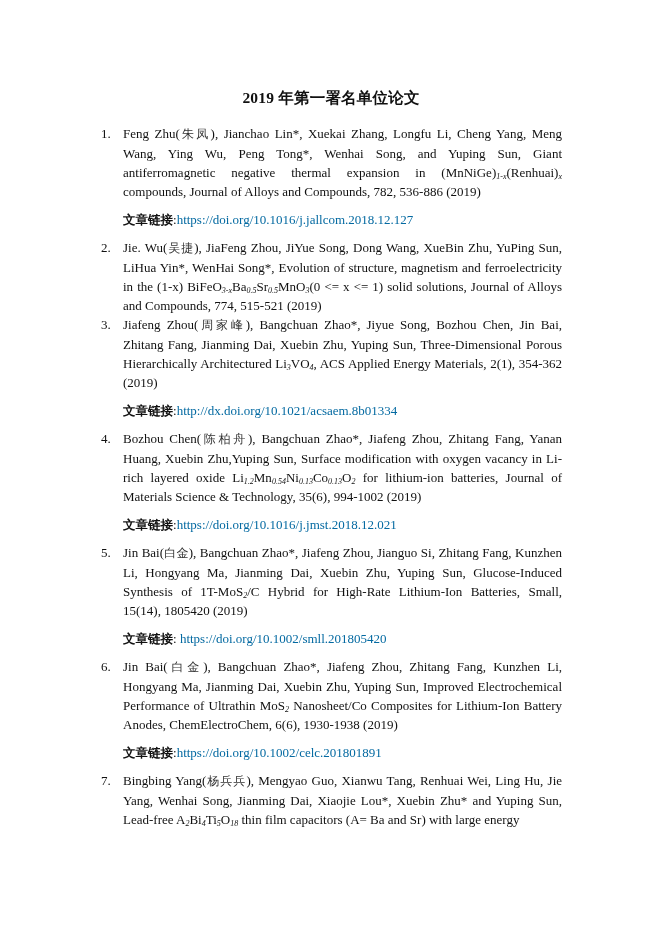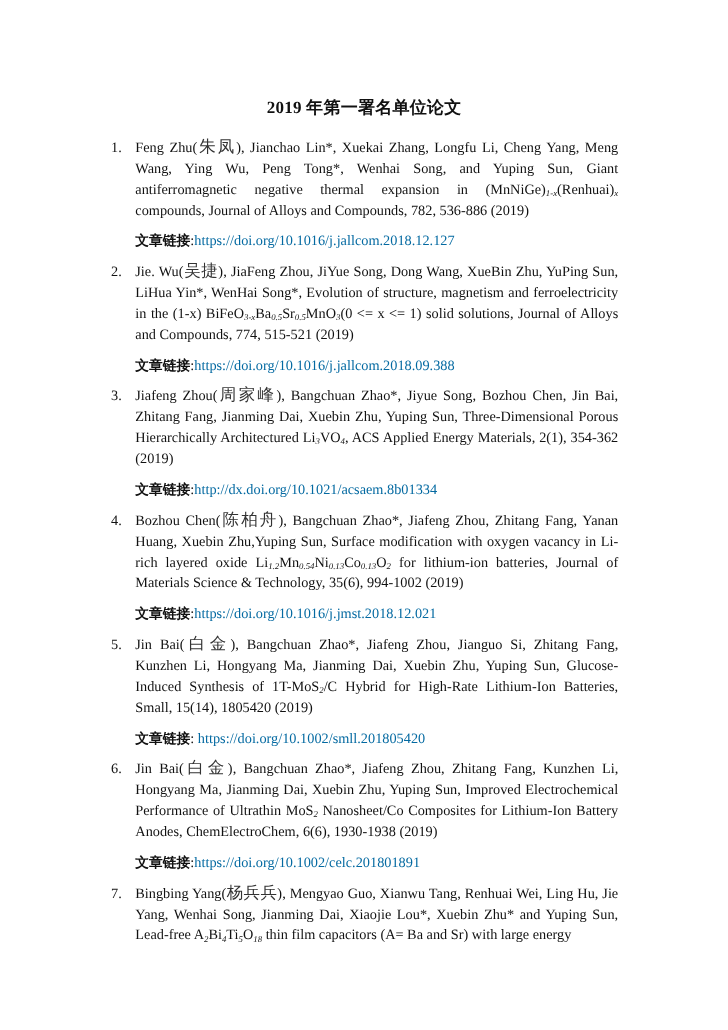--- a/index.html
+++ b/index.html
@@ -9,40 +9,39 @@
   .title { position: absolute; top: 88px; left: 0; width: 662px; text-align: center;
            font-size: 15.5px; font-weight: bold; letter-spacing: 0.2px; }
   .list { position: absolute; top: 124px; left: 101px; width: 461px; margin: 0; padding: 0; list-style: none; }
   .item { position: relative; padding-left: 22px; margin-bottom: 0; }
   .num { position: absolute; left: 0; top: 0; font-size: 13px; line-height: 19px; }
   .cite { font-size: 13px; line-height: 19px; text-align: justify; text-align-last: left; margin: 0; }
   .cite sub { font-size: 8px; vertical-align: -2px; line-height: 0; font-style: italic; }
   .link { font-size: 13px; line-height: 19px; margin: 9px 0 9px 0; }
   .link-label { font-weight: bold; font-family: "DejaVu Sans", sans-serif; font-size: 12.5px; text-align: right; }
   .link-url { color: #0369a1; text-decoration: none; }
-  .cn { font-family: "DejaVu Sans", sans-serif; font-size: 15px; color: #333; }
+  .cn { font-family: "DejaVu Sans", sans-serif; font-size: 12px; color: #333; }
 </style>
 </head>
 <body>
 
 <div class="page">
   <div class="title">2019 年第一署名单位论文</div>
 
   <ol class="list">
 
     <li class="item">
       <span class="num">1.</span>
       <p class="cite"><span>Feng Zhu(</span><span class="cn">朱凤</span><span>), Jianchao Lin*, Xuekai Zhang, Longfu Li, Cheng Yang, Meng Wang, Ying Wu, Peng Tong*, Wenhai Song, and Yuping Sun, Giant antiferromagnetic negative thermal expansion in (MnNiGe)</span><sub>1-x</sub><span>(Renhuai)</span><sub>x</sub><span> compounds, Journal of Alloys and Compounds, 782, 536-886 (2019)</span></p>
       <p class="link"><span class="link-label">文章链接</span><span>:</span><a class="link-url">https://doi.org/10.1016/j.jallcom.2018.12.127</a></p>
     </li>
 
     <li class="item">
       <span class="num">2.</span>
       <p class="cite"><span>Jie. Wu(</span><span class="cn">吴捷</span><span>), JiaFeng Zhou, JiYue Song, Dong Wang, XueBin Zhu, YuPing Sun, LiHua Yin*, WenHai Song*, Evolution of structure, magnetism and ferroelectricity in the (1-x) BiFeO</span><sub>3-x</sub><span>Ba</span><sub>0.5</sub><span>Sr</span><sub>0.5</sub><span>MnO</span><sub>3</sub><span>(0 &lt;= x &lt;= 1) solid solutions, Journal of Alloys and Compounds, 774, 515-521 (2019)</span></p>
-      <p class="link"><span class="link-label">文章链接</span><span>:</span><a class="link-url">https://doi.org/10.1016/j.jallcom.2018.09.388</a></p>
     </li>
 
     <li class="item">
       <span class="num">3.</span>
       <p class="cite"><span>Jiafeng Zhou(</span><span class="cn">周家峰</span><span>), Bangchuan Zhao*, Jiyue Song, Bozhou Chen, Jin Bai, Zhitang Fang, Jianming Dai, Xuebin Zhu, Yuping Sun, Three-Dimensional Porous Hierarchically Architectured Li</span><sub>3</sub><span>VO</span><sub>4</sub><span>, ACS Applied Energy Materials, 2(1), 354-362 (2019)</span></p>
       <p class="link"><span class="link-label">文章链接</span><span>:</span><a class="link-url">http://dx.doi.org/10.1021/acsaem.8b01334</a></p>
     </li>
 
     <li class="item">
       <span class="num">4.</span>

